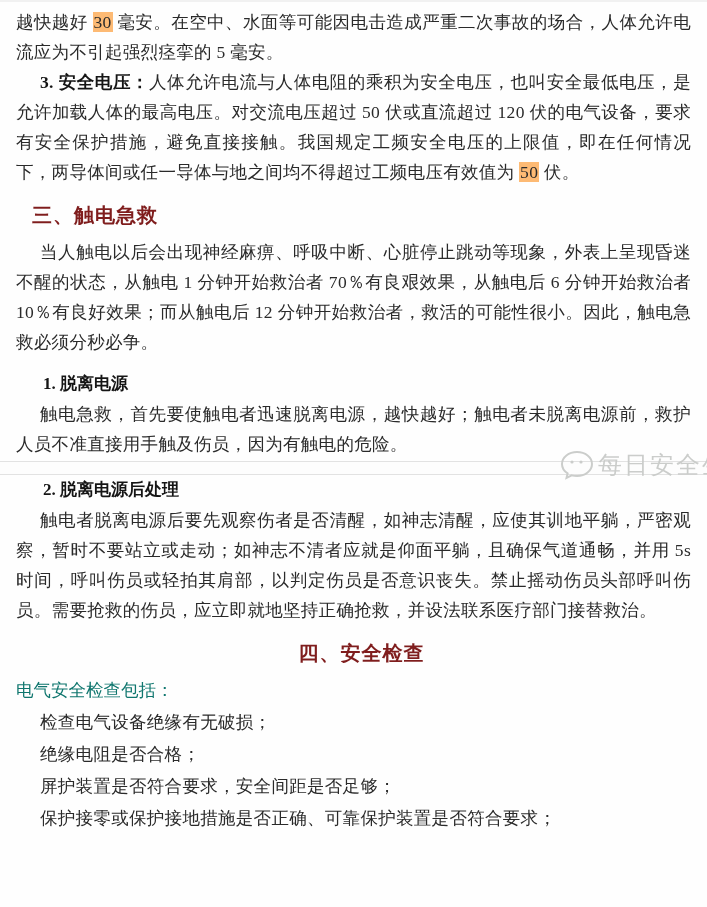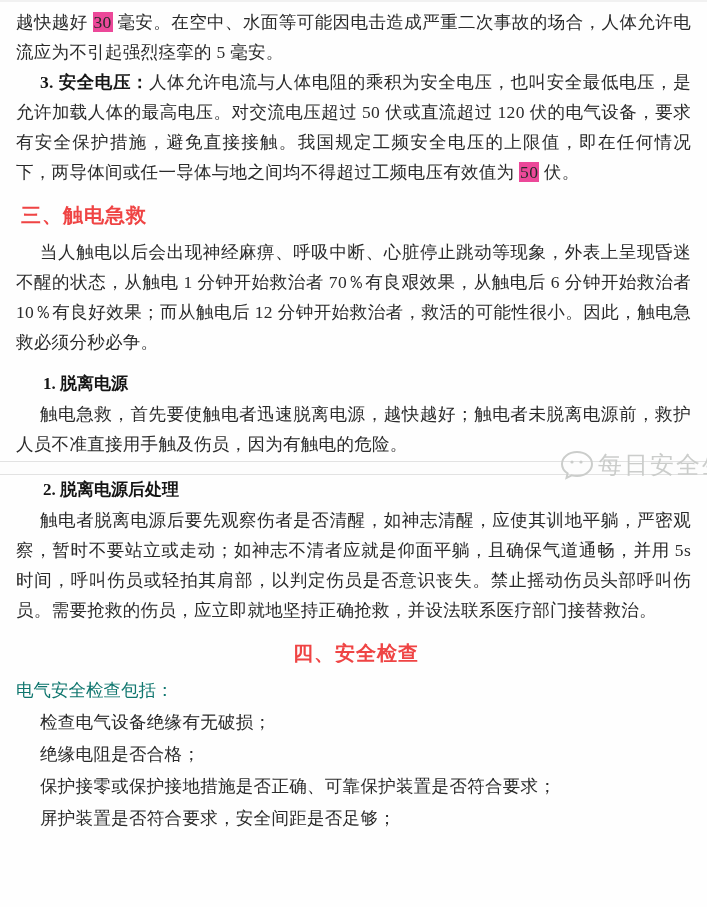--- a/index.html
+++ b/index.html
@@ -23,28 +23,28 @@
     line-height: 30px;
     margin: 0;
     text-align: justify;
     letter-spacing: 0.3px;
   }
   .indent { text-indent: 24px; }
   .mt6  { margin-top: 6px; }
   .mt12 { margin-top: 12px; text-align: center; }
   .bold-lead { font-weight: bold; color: #151515; }
   .hl {
-    background: #ec4899;
+    background: #fdba74;
     padding: 0 1px;
   }
   h2.sec-heading {
     font-size: 20px;
     font-weight: bold;
-    color: #ef4444;
-    margin: 14px 0 8px 5px;
+    color: #7f1d1d;
+    margin: 14px 0 8px 16px;
     line-height: 28px;
     letter-spacing: 1px;
   }
   .sub-heading {
     font-size: 17px;
     font-weight: bold;
     color: #151515;
     line-height: 30px;
     margin: 12px 0 0 27px;
   }
@@ -116,22 +116,22 @@
 
   <p class="body-para indent mt6">触电者脱离电源后要先观察伤者是否清醒，如神志清醒，应使其训地平躺，严密观察，暂时不要站立或走动；如神志不清者应就是仰面平躺，且确保气道通畅，并用 5s 时间，呼叫伤员或轻拍其肩部，以判定伤员是否意识丧失。禁止摇动伤员头部呼叫伤员。需要抢救的伤员，应立即就地坚持正确抢救，并设法联系医疗部门接替救治。</p>
 
   <h2 class="sec-heading mt12">四、安全检查</h2>
 
   <div class="check-intro">电气安全检查包括：</div>
 
   <ul class="check-list">
     <li>检查电气设备绝缘有无破损；</li>
     <li>绝缘电阻是否合格；</li>
+    <li>屏护装置是否符合要求，安全间距是否足够；</li>
     <li>保护接零或保护接地措施是否正确、可靠保护装置是否符合要求；</li>
-    <li>屏护装置是否符合要求，安全间距是否足够；</li>
   </ul>
 
 </div>
 
 <div class="watermark">
   <span>
     <svg width="34" height="30" viewBox="0 0 34 30" fill="none" stroke="#c9cbc9" stroke-width="2">
       <path d="M17 2 C8.7 2 2 7.4 2 14 c0 3.8 2.2 7.2 5.6 9.4 L6.5 28 l5.2-2.6 c1.7 0.4 3.5 0.6 5.3 0.6 8.3 0 15-5.4 15-12 S25.3 2 17 2 Z"></path>
       <circle cx="12" cy="12" r="1.6" fill="#c9cbc9" stroke="none"></circle>
       <circle cx="21" cy="12" r="1.6" fill="#c9cbc9" stroke="none"></circle>

